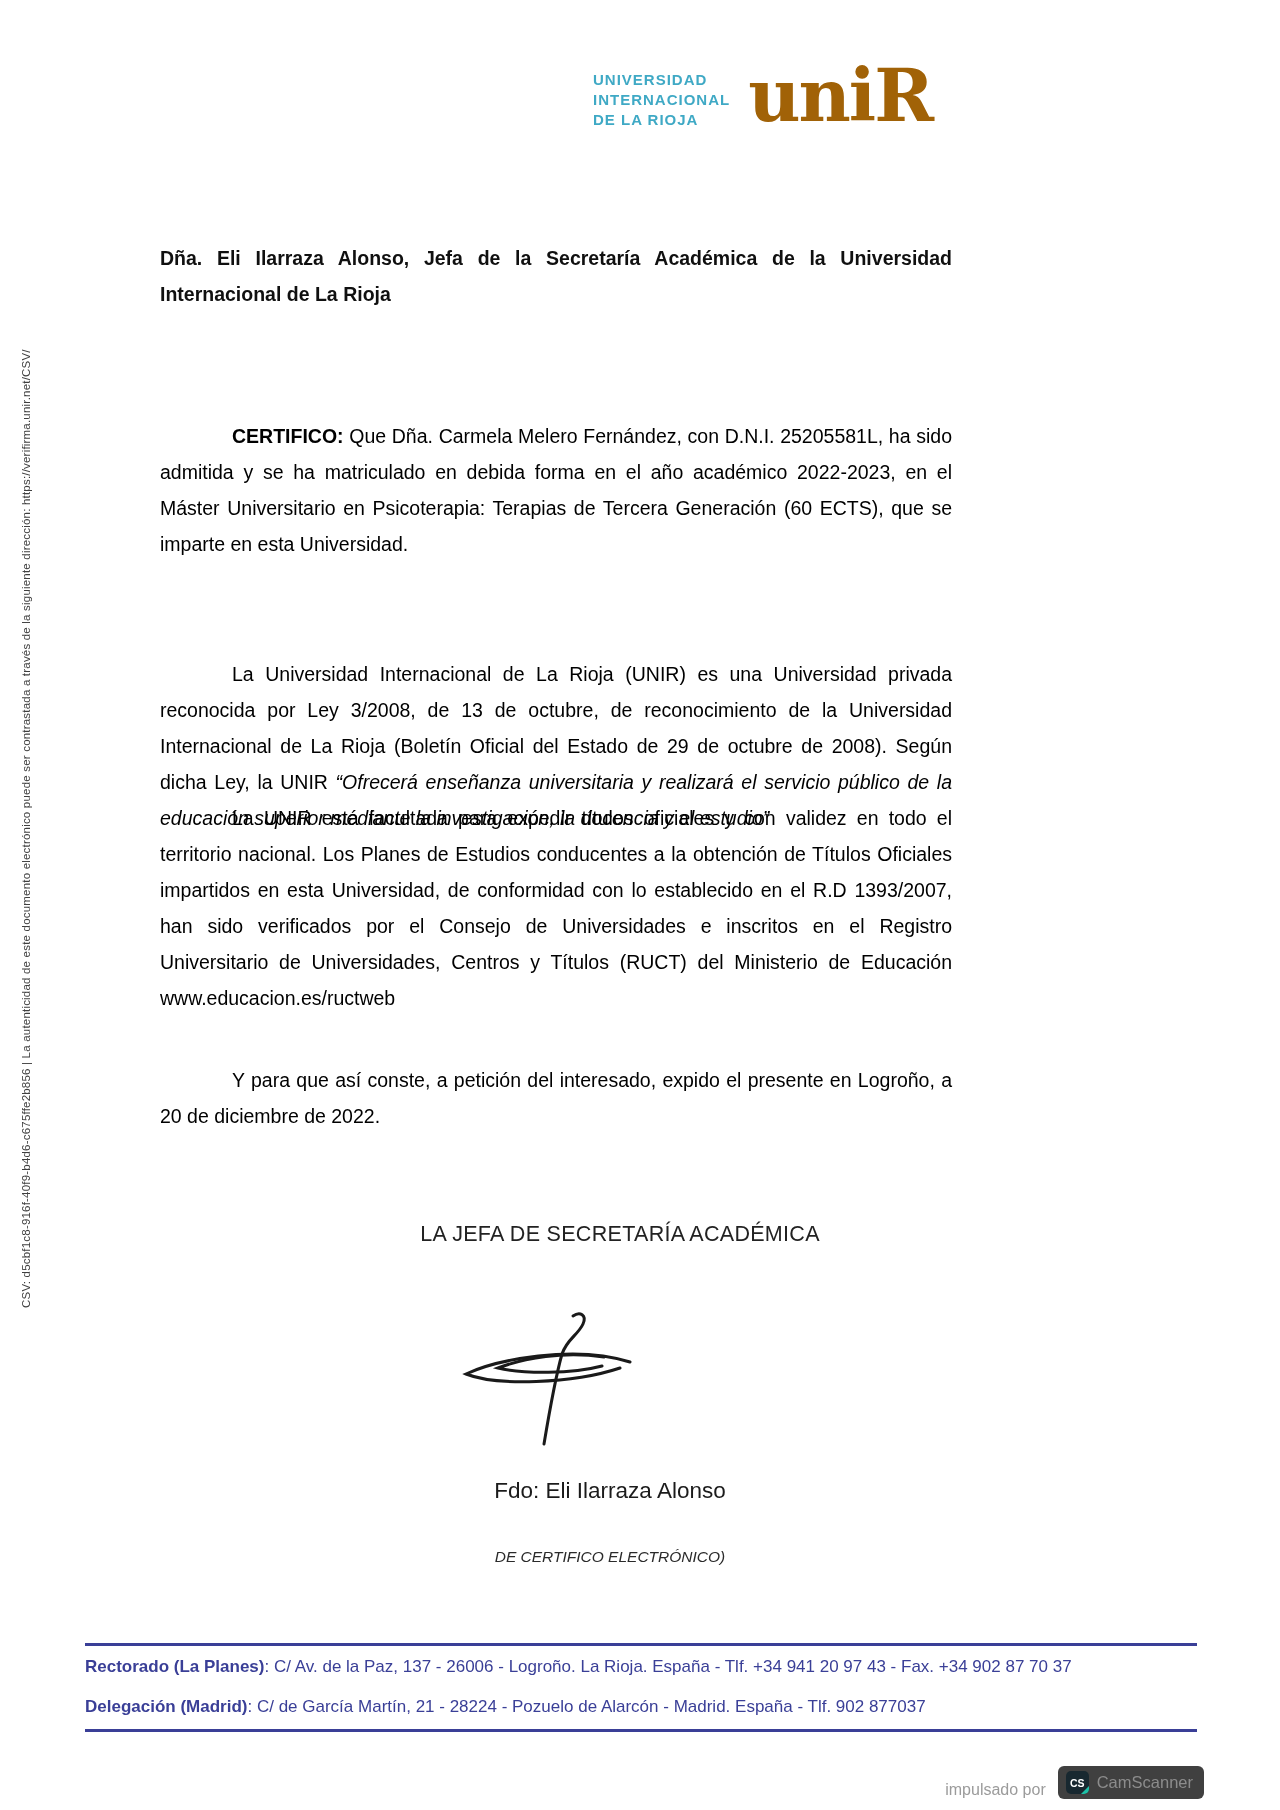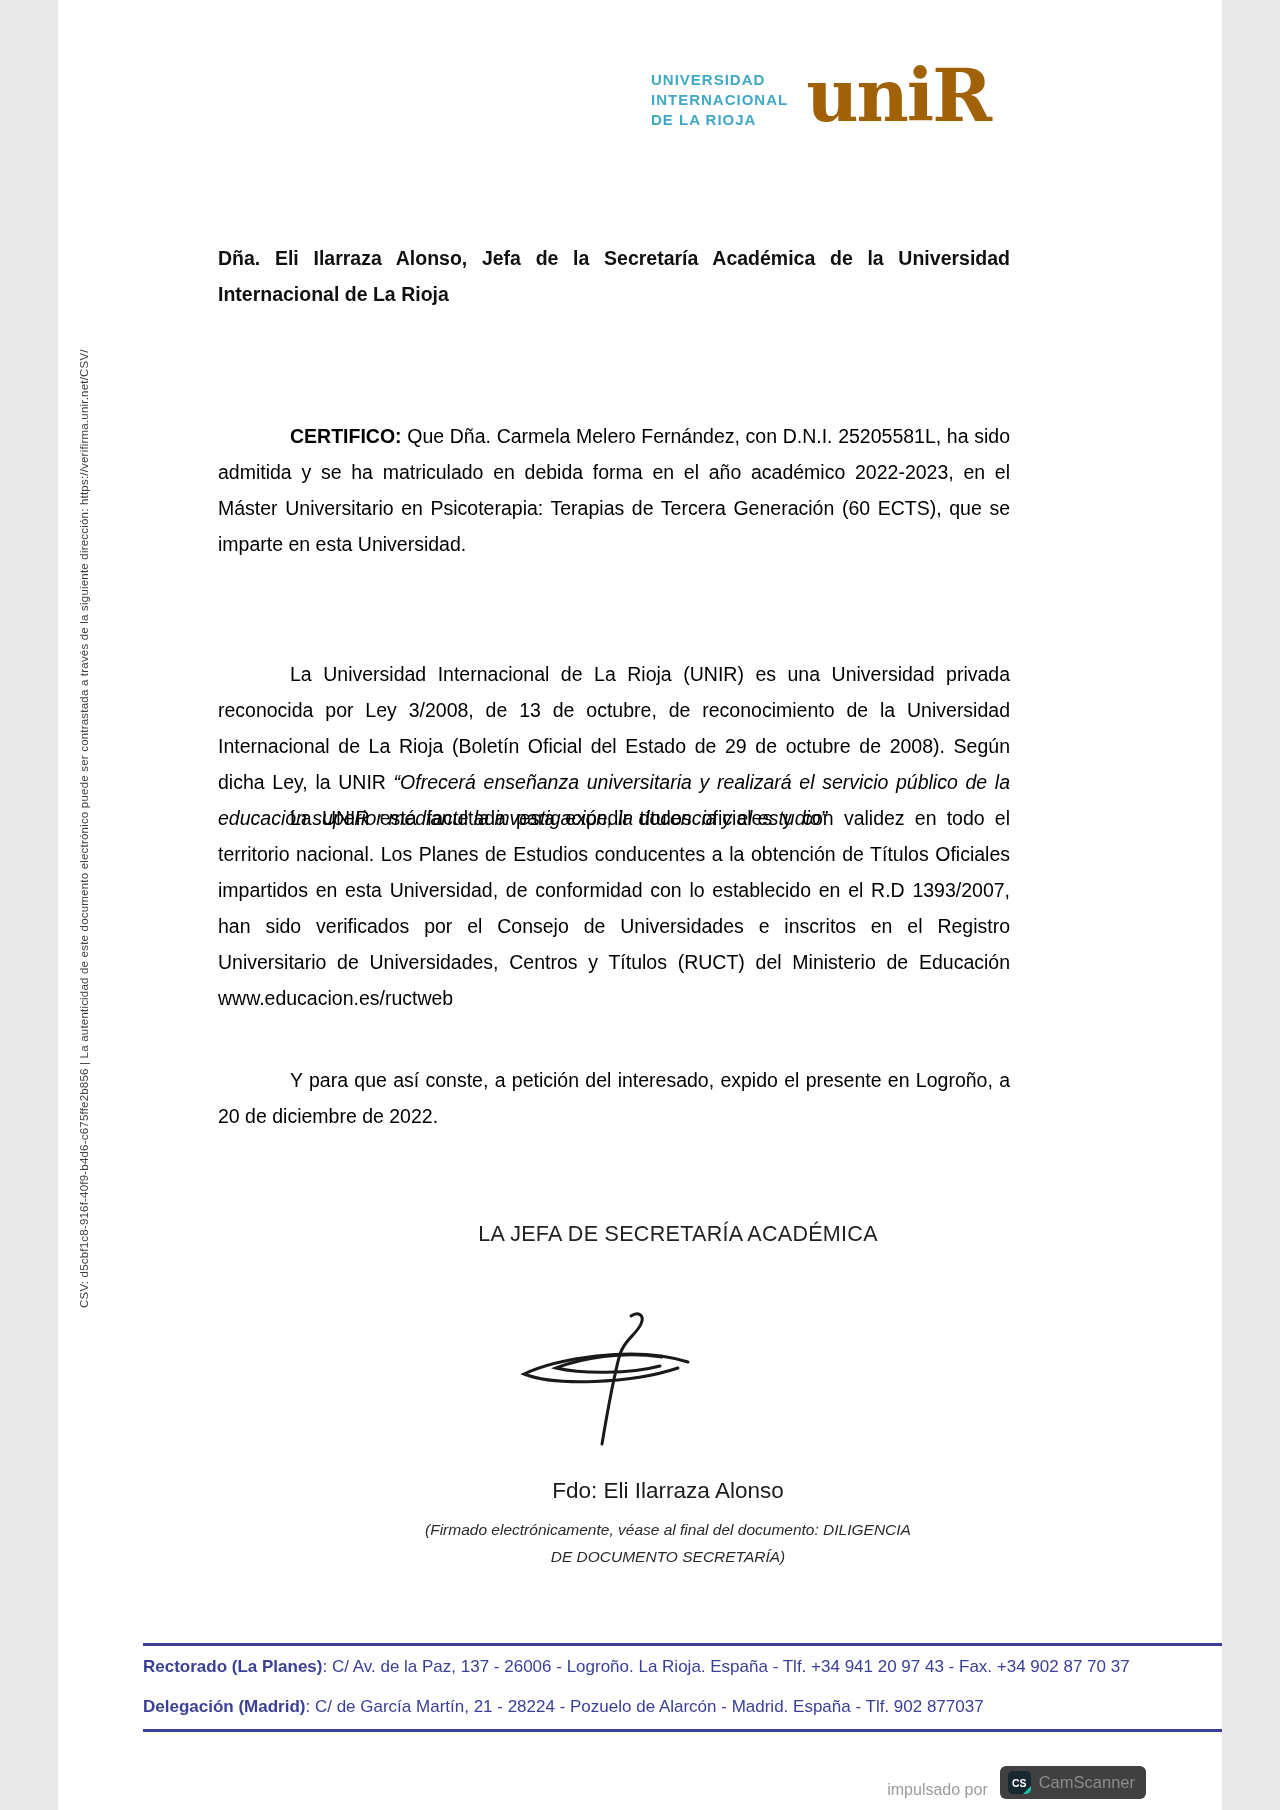--- a/index.html
+++ b/index.html
@@ -1,17 +1,17 @@
 <!DOCTYPE html>
 <html><head>
 <meta charset="utf-8">
 <style>
   html,body{margin:0;padding:0;background:#e9e9e9;}
   .page{
-    position:relative;width:1164px;height:1810px;background:#ffffff;
+    position:relative;width:1280px;height:1810px;background:#ffffff;
     margin:0 auto;overflow:hidden;
     font-family:"Liberation Sans",sans-serif;color:#1e1e1e;
   }
   
   .logo{position:absolute;top:58px;left:593px;display:flex;align-items:flex-start;gap:18px;}
   .logo-tagline{margin-top:12px;line-height:20px;font-size:15px;font-weight:700;
     letter-spacing:1px;color:#3fa9c5;white-space:pre-line;}
   .logo-wordmark{font-family:"DejaVu Serif",serif;font-weight:800;font-size:72px;
     line-height:72px;color:#a16207;letter-spacing:-2px;margin-top:2px;}
   
@@ -88,22 +88,21 @@
 
   <svg class="signature-svg" width="190" height="145" viewBox="0 0 190 145">
     <g fill="none" stroke="#1a1a1a" stroke-width="3" stroke-linecap="round">
       <path d="M121,8 C128,3 135,7 131,16 C126,27 115,31 110,46 C103,71 97,106 92,136"></path>
       <path d="M178,54 C122,36 44,52 14,66 C44,78 120,76 168,60"></path>
       <path d="M152,49 C112,43 72,50 46,60 C72,66 120,66 150,58"></path>
     </g>
   </svg>
 
   <div class="fdo-line">Fdo: Eli Ilarraza Alonso</div>
-  <div class="sig-note sig-note-1">(Firmado electrónicamente, véase al final del documento: DILIGENCIA</div>
-  <div class="sig-note sig-note-2">DE DOCUMENTO SECRETARÍA)</div>
+  <div class="sig-note sig-note-2">DE CERTIFICO ELECTRÓNICO)</div>
 
   <div class="footer-rule rule-top"></div>
 
   <div class="footer-line footer-line-1"><span class="bold">Rectorado (La Planes)</span><span>: C/ Av. de la Paz, 137 - 26006 - Logroño. La Rioja. España - Tlf. +34 941 20 97 43 - Fax. +34 902 87 70 37</span></div>
 
   <div class="footer-line footer-line-2"><span class="bold">Delegación (Madrid)</span><span>: C/ de García Martín, 21 - 28224 - Pozuelo de Alarcón - Madrid. España - Tlf. 902 877037</span></div>
 
   <div class="footer-rule rule-bottom"></div>
 
   <div class="cs-row">

